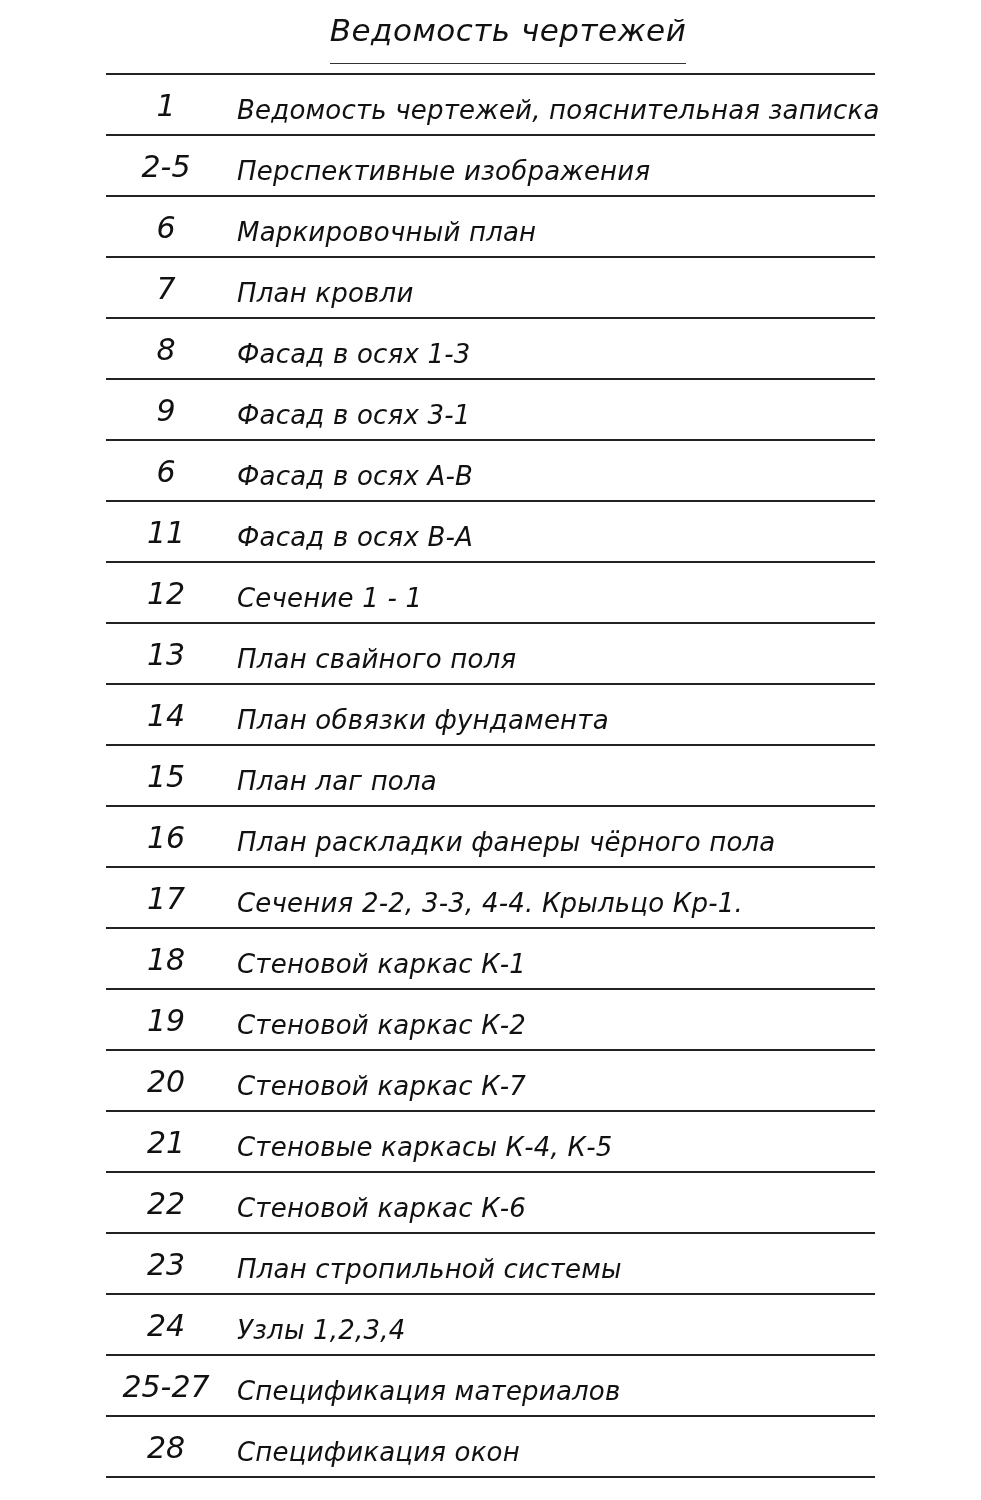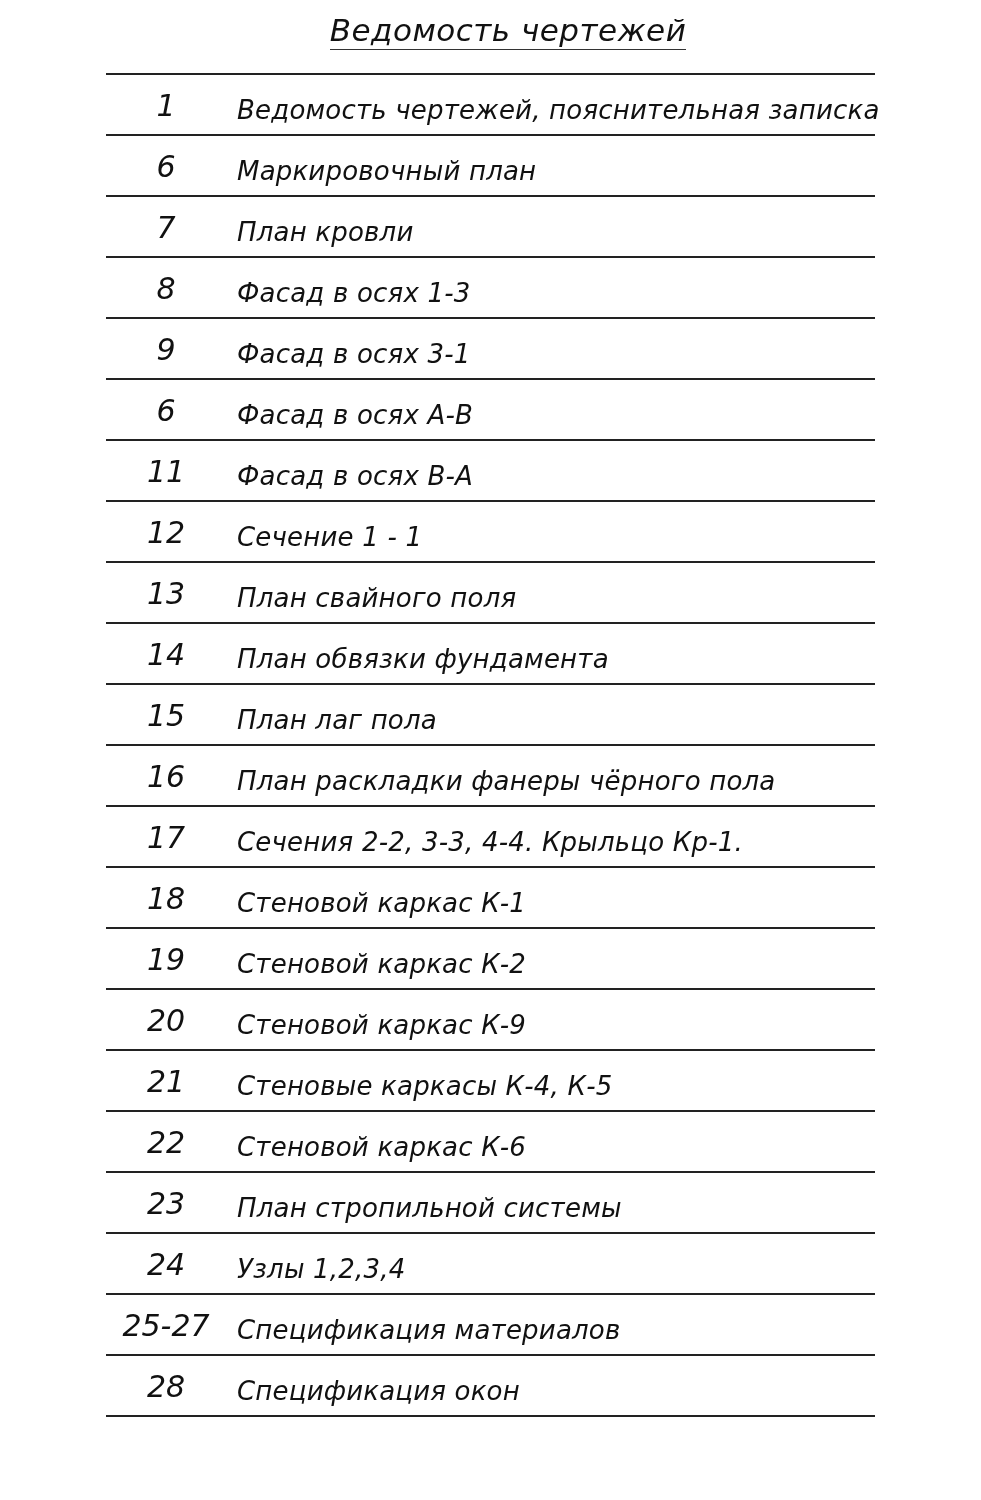--- a/index.html
+++ b/index.html
@@ -1,39 +1,43 @@
 <!DOCTYPE html>
 <html><head>
 <meta charset="utf-8">
 <style>
   html, body { margin: 0; padding: 0; background: #ffffff; }
   body { width: 981px; height: 1500px; position: relative; overflow: hidden;
          font-family: "DejaVu Sans", "Liberation Sans", sans-serif; color: #111; }
   .title { position: absolute; left: 0; width: 1016px; top: 12px; text-align: center;
            font-size: 31px; font-style: italic; letter-spacing: 0.5px; }
-  .title span { border-bottom: 1.5px solid #333; padding-bottom: 1px; }
+  .title span { border-bottom: 1.5px solid #333; padding-bottom: 15px; }
   .table { position: absolute; left: 106px; top: 73px; width: 769px; }
   .row { position: relative; height: 59px; border-top: 2px solid #222; }
   .row.last { height: 0; }
   .num { position: absolute; left: 0; width: 120px; top: 13px; text-align: center;
          font-size: 30px; font-style: italic; font-weight: 300; }
   .desc { position: absolute; left: 131px; top: 20px; font-size: 26px; font-style: italic;
           white-space: nowrap; letter-spacing: 0.2px; }
 </style>
 </head>
 <body>
 
 <div class="title">
   <span>Ведомость чертежей</span>
 </div>
 
 <div class="table" id="tbl">
     <div class="row">
       <div class="num">1</div>
       <div class="desc">Ведомость чертежей, пояснительная записка</div>
+    </div>
+    <div class="row">
+      <div class="num">2-5</div>
+      <div class="desc">Перспективные изображения</div>
     </div>
     <div class="row">
       <div class="num">6</div>
       <div class="desc">Маркировочный план</div>
     </div>
     <div class="row">
       <div class="num">7</div>
       <div class="desc">План кровли</div>
     </div>
     <div class="row">
@@ -79,21 +83,21 @@
     <div class="row">
       <div class="num">18</div>
       <div class="desc">Стеновой каркас К-1</div>
     </div>
     <div class="row">
       <div class="num">19</div>
       <div class="desc">Стеновой каркас К-2</div>
     </div>
     <div class="row">
       <div class="num">20</div>
-      <div class="desc">Стеновой каркас К-9</div>
+      <div class="desc">Стеновой каркас К-7</div>
     </div>
     <div class="row">
       <div class="num">21</div>
       <div class="desc">Стеновые каркасы К-4, К-5</div>
     </div>
     <div class="row">
       <div class="num">22</div>
       <div class="desc">Стеновой каркас К-6</div>
     </div>
     <div class="row">

